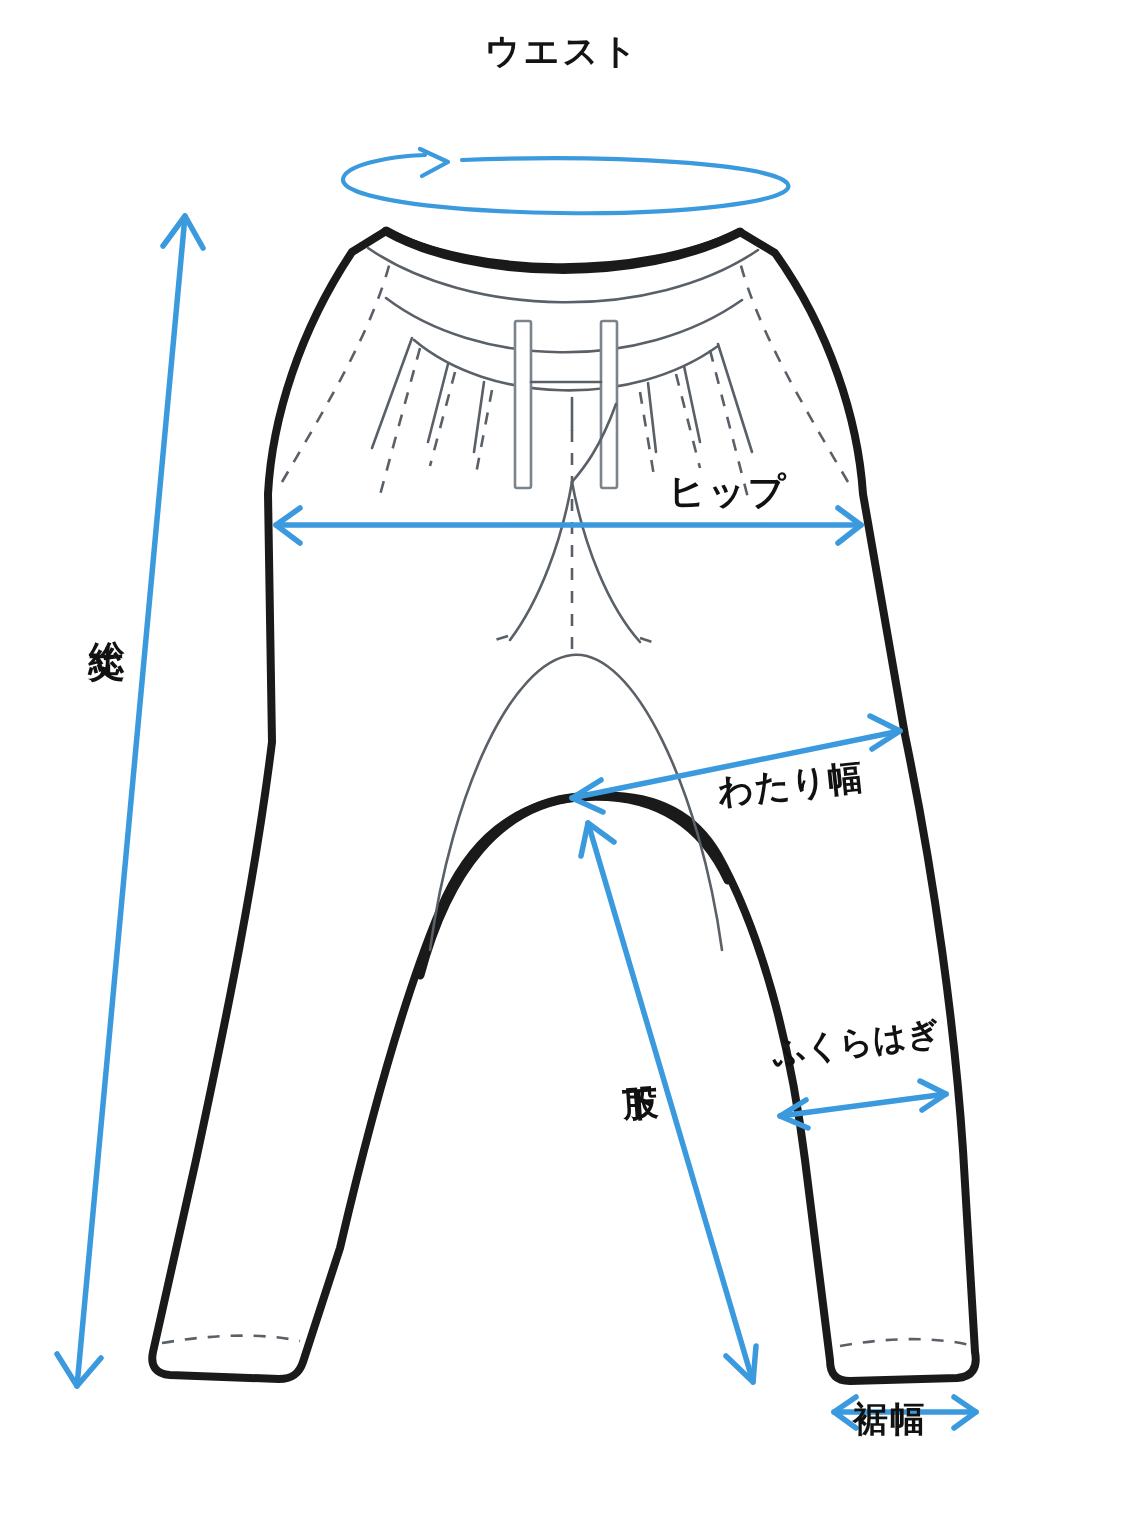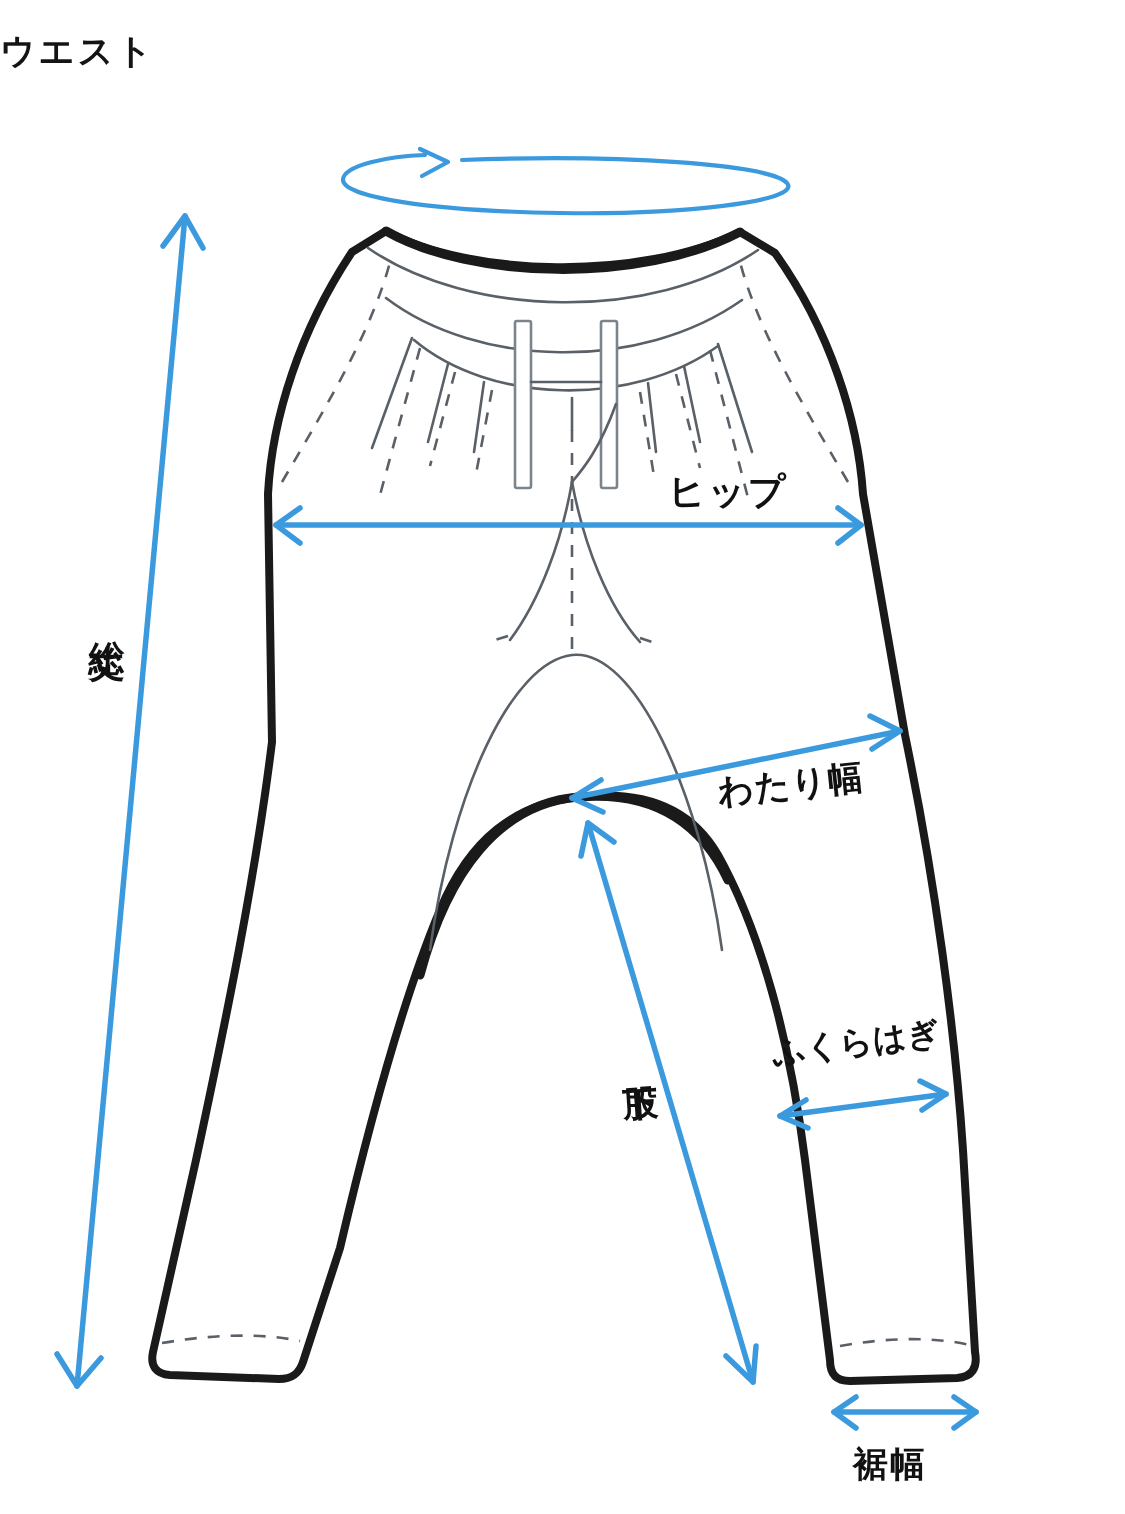--- a/index.html
+++ b/index.html
@@ -26,21 +26,21 @@
     left: 0;
     width: 1125px;
     height: 1514px;
     display: block;
   }
   .title-block {
     position: absolute;
     top: 26px;
     left: 0;
     width: 1125px;
-    text-align: left;
+    text-align: center;
     pointer-events: none;
   }
   .title-line {
     font-family: "DejaVu Sans", "Liberation Sans", sans-serif;
     font-weight: 700;
     color: #141414;
     font-size: 35px;
     line-height: 1.45;
     letter-spacing: 3px;
     white-space: nowrap;
@@ -59,21 +59,21 @@
     writing-mode: vertical-rl;
     text-orientation: upright;
     line-height: 1.15;
     letter-spacing: 4px;
   }
   .lbl-hip   { left: 668px; top: 473px; font-size: 37px; letter-spacing: 2px; }
   .lbl-watari{ left: 716px; top: 775px; font-size: 35px; letter-spacing: 1px;
                transform: rotate(-6deg); transform-origin: left top; }
   .lbl-calf  { left: 770px; top: 1036px; font-size: 33px; letter-spacing: 0px;
                transform: rotate(-7deg); transform-origin: left top; }
-  .lbl-hem   { left: 853px; top: 1447px; font-size: 35px; letter-spacing: 2px; }
+  .lbl-hem   { left: 853px; top: 1402px; font-size: 35px; letter-spacing: 2px; }
   .lbl-total { left: 86px; top: 612px; font-size: 36px; }
   .lbl-inseam{ left: 617px; top: 1060px; font-size: 35px;
                transform: rotate(-4deg); transform-origin: left top; }
 </style>
 </head>
 <body>
 
 <div id="diagram-root">
 
   <svg class="diagram" viewBox="0 0 1125 1514">

